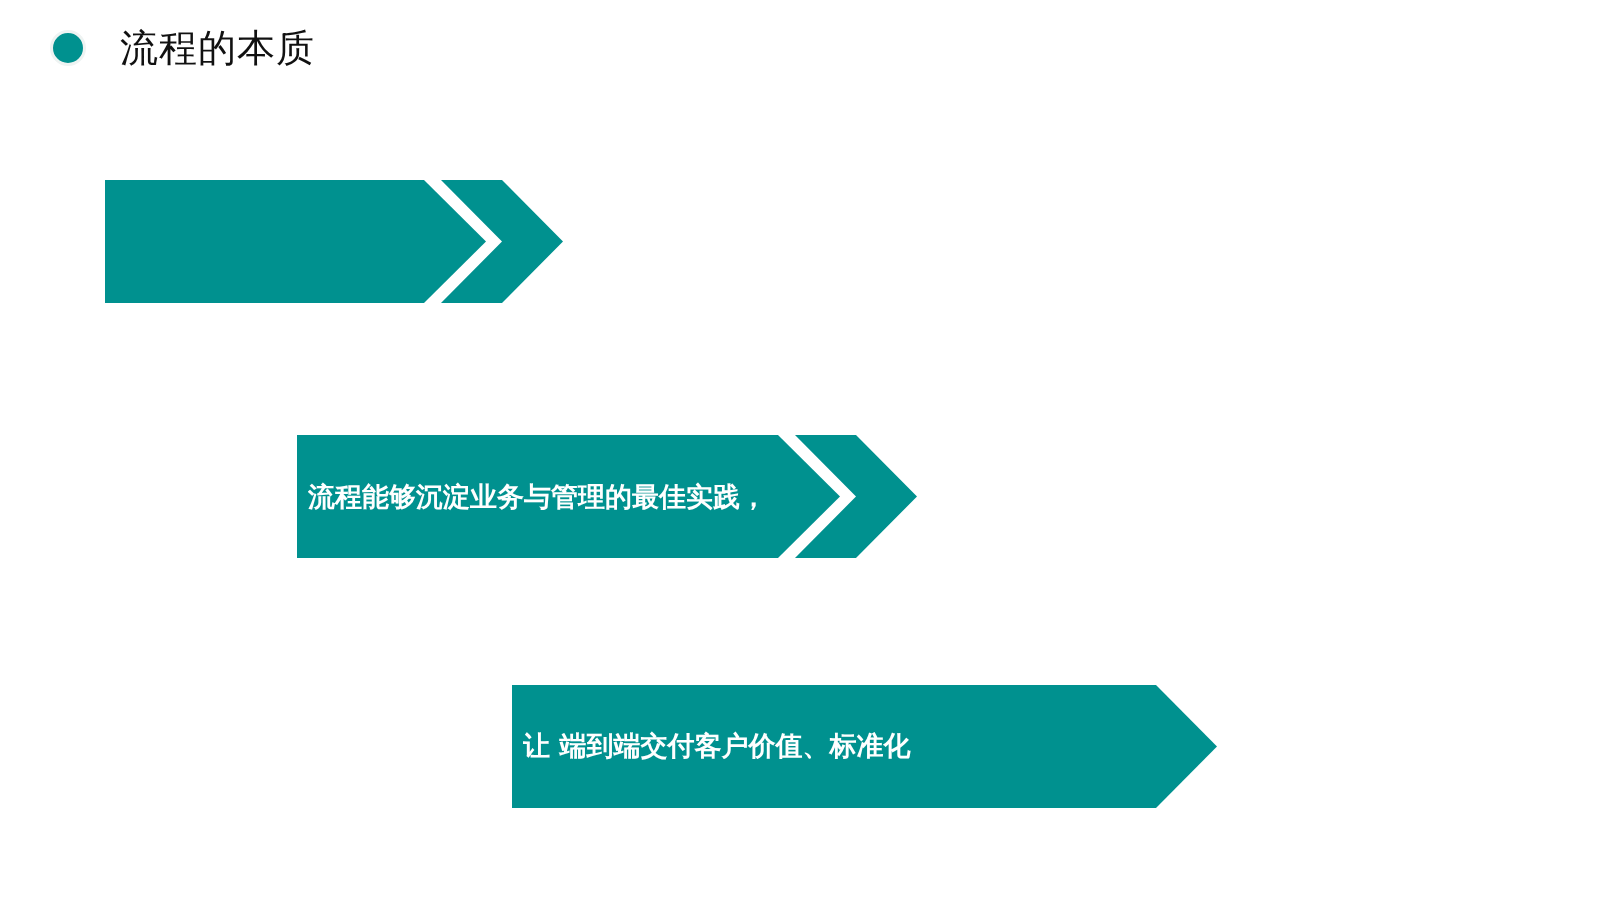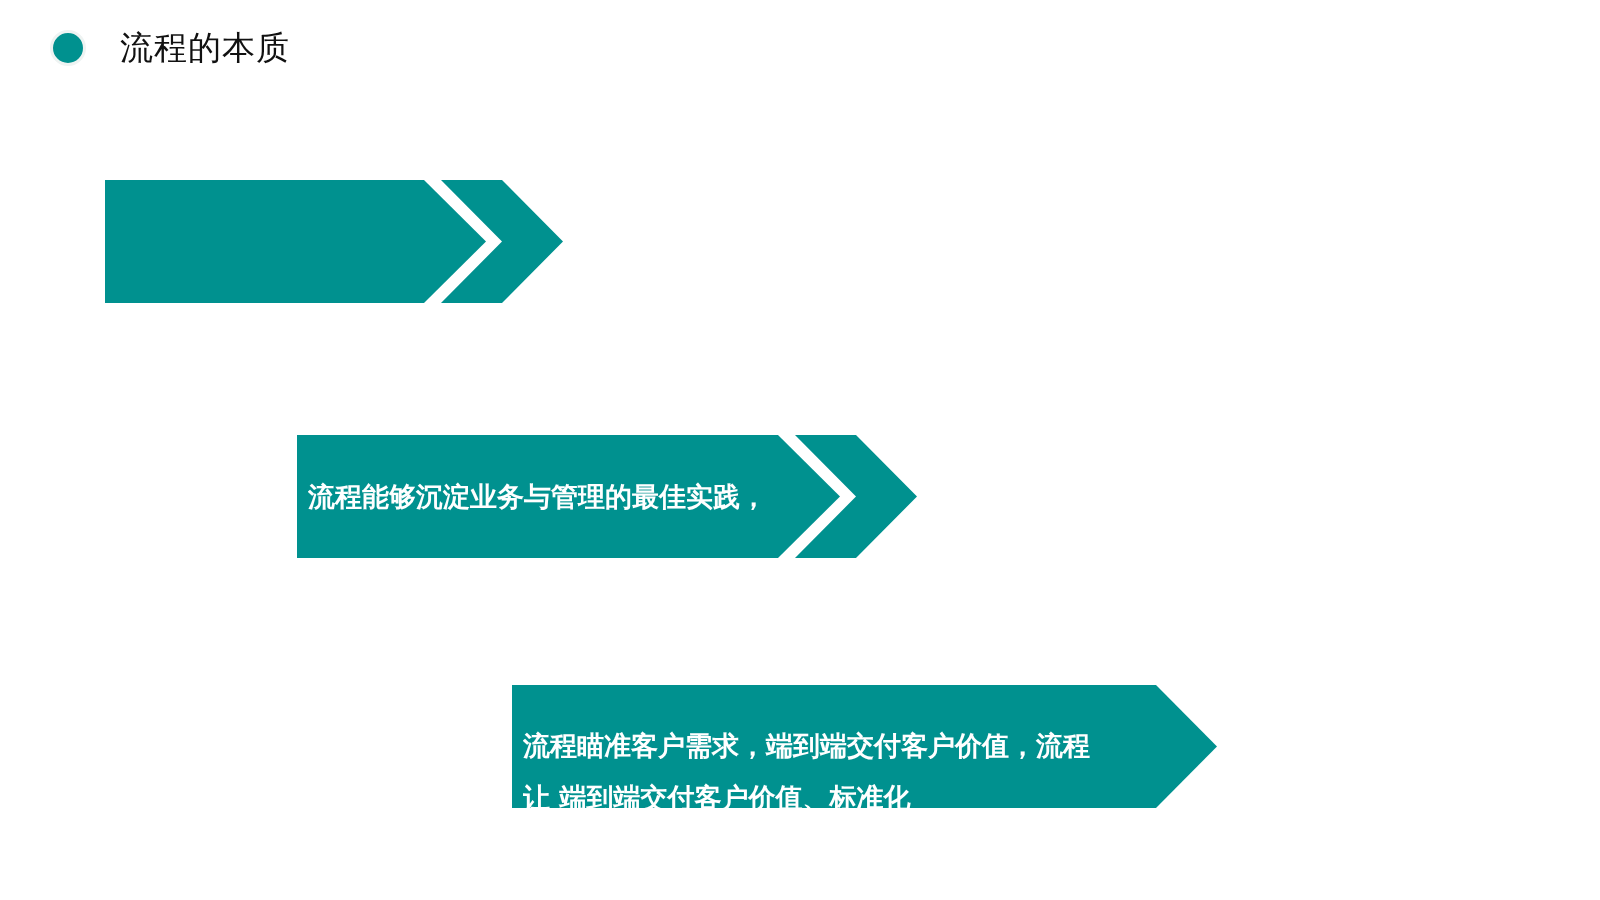--- a/index.html
+++ b/index.html
@@ -19,21 +19,21 @@
       width: 36px;
       height: 36px;
       border-radius: 50%;
       box-sizing: border-box;
       border: 3px solid #eef3f2;
     }
     .page-title {
       position: absolute;
       left: 120px;
       top: 28px;
-      font-size: 33px;
+      font-size: 38px;
       line-height: 40px;
       color: #111111;
       font-family: "DejaVu Serif", "Liberation Serif", serif;
       letter-spacing: 1px;
     }
     .chevron {
       position: absolute;
       overflow: hidden;
     }
     .chevron svg {
@@ -73,16 +73,15 @@
   <div class="chevron-text" style="left:11px; top:36px; width:520px; height:87px;">
     <div>流程能够沉淀业务与管理的最佳实践，</div>
   </div>
 </div>
 
 <div class="chevron" style="left:512px; top:685px; width:706px; height:123px;">
   <svg width="706" height="123" viewBox="0 0 706 123">
     <polygon points="0,0 644,0 705,61.5 644,123 0,123" fill="#00918f"></polygon>
   </svg>
   <div class="chevron-text" style="left:11px; top:35px; width:640px; height:88px;">
-    <div>流程瞄准客户需求，端到端交付客户价值，流程</div>
     <div>让 端到端交付客户价值、标准化</div>
   </div>
 </div>
 
 </body></html>

